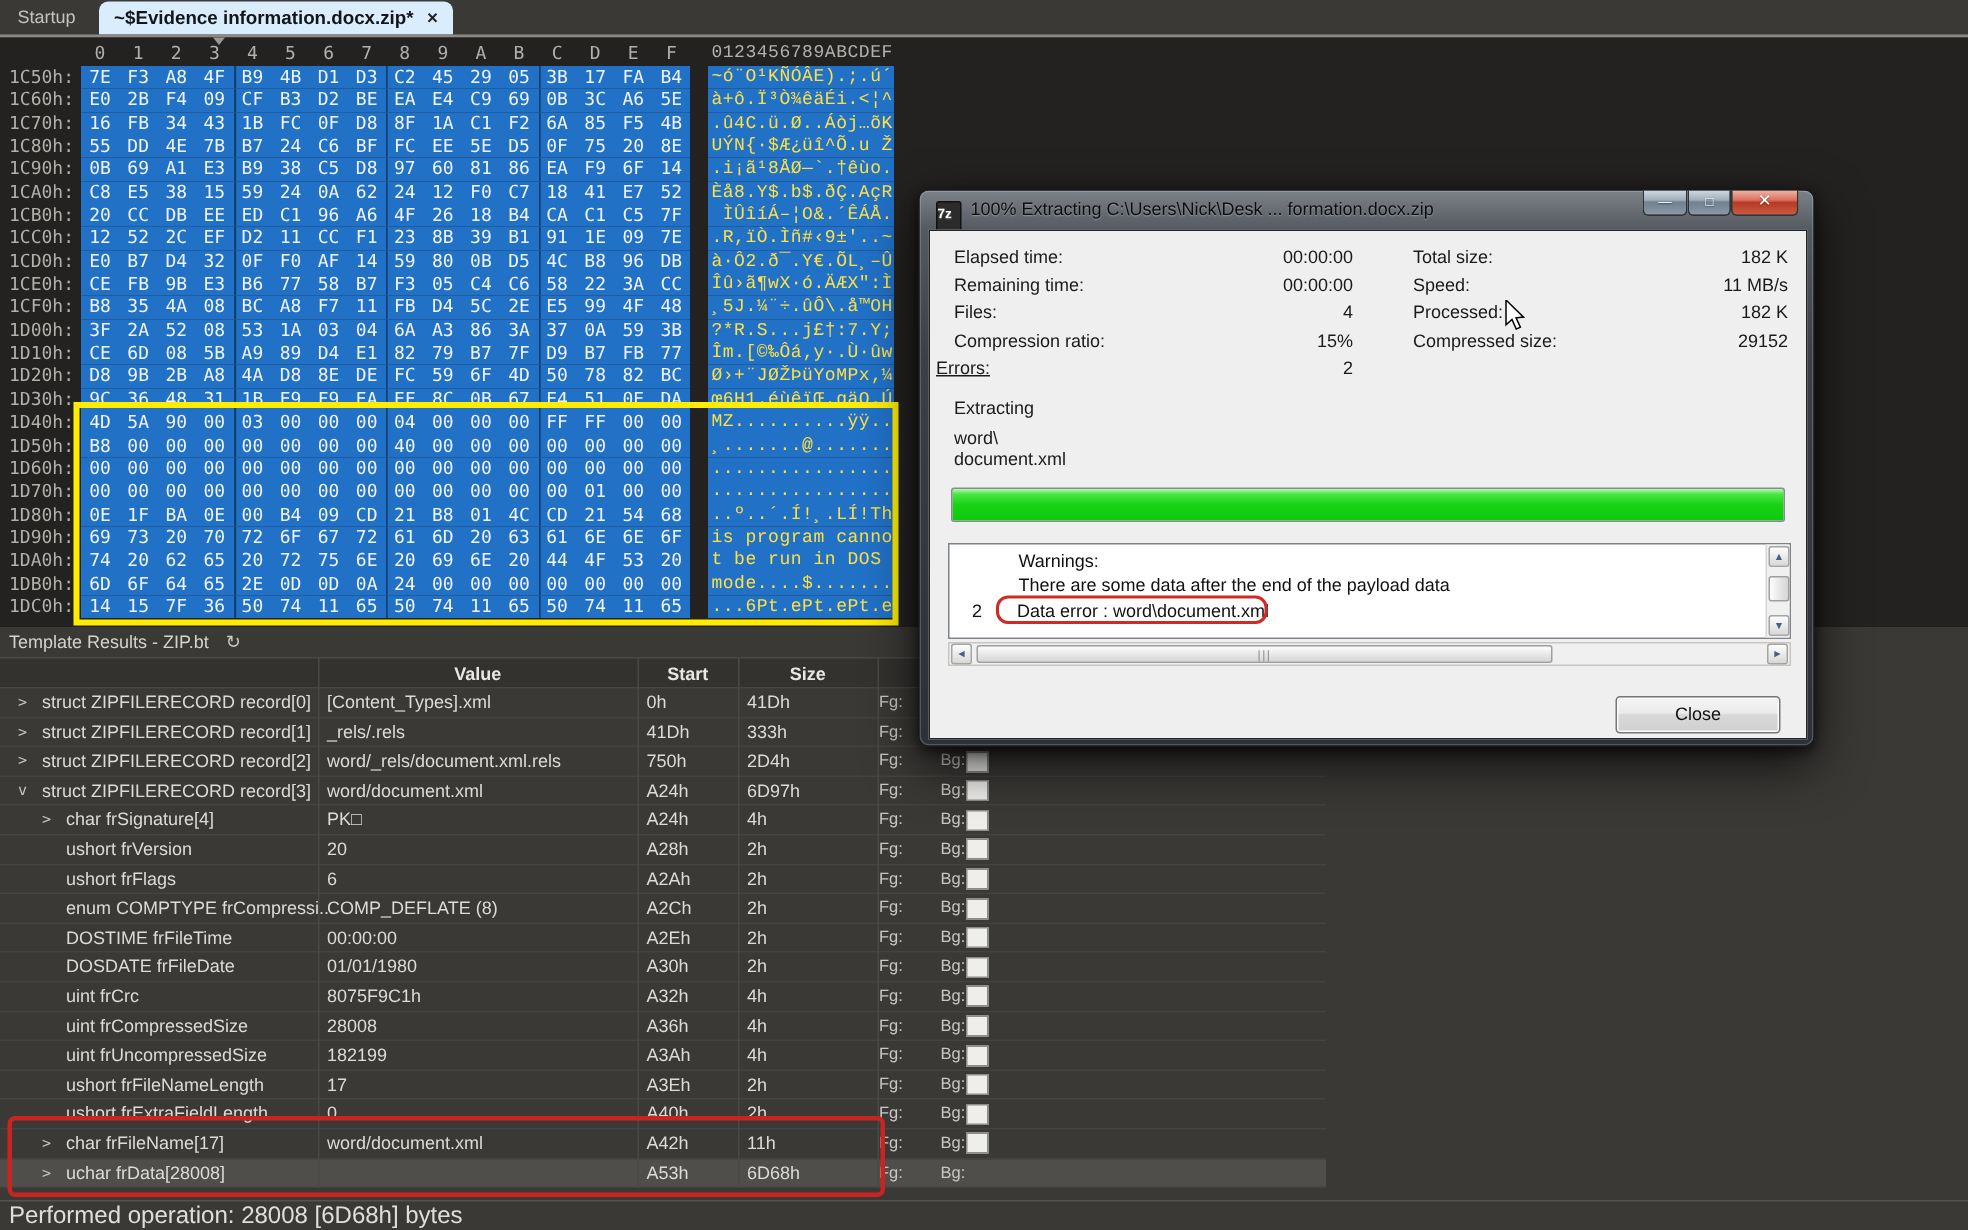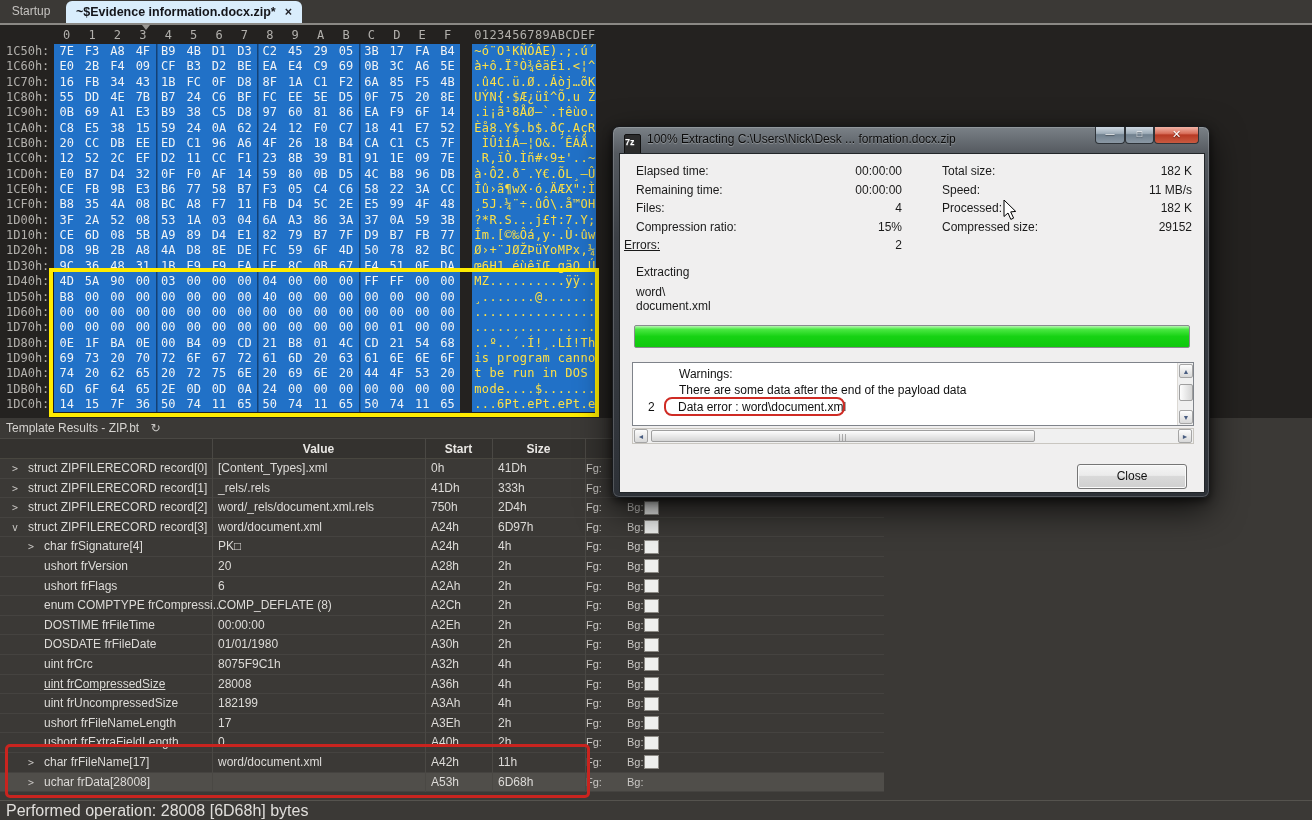--- a/index.html
+++ b/index.html
@@ -17,21 +17,21 @@
   .tab-active .tabclose { font-weight:bold; margin-left:9px; color:#23242a; }
   #tabdivider { position:absolute; top:23px; left:0; width:100%; height:2px; background:#8b8985; }
 
   
   #hexpanel { position:absolute; top:25px; left:0; width:100%; height:393px; background:#242220;
               font-family:"DejaVu Sans Mono", monospace; font-size:12px; color:#b2b0ac; }
   .hexflex { display:flex; }
   .hgut { width:54px; padding-left:6px; }
   .hbyte { width:25.4px; text-align:center; }
   .hgap { width:12px; }
-  .hascii { width:124px; white-space:pre; letter-spacing:0.36px; padding-left:2px; }
+  .hascii { width:124px; white-space:pre; letter-spacing:0.36px; padding-left:2px;font-family:Liberation Mono, monospace; }
   #hexheader { position:absolute; top:3px; left:0; height:15px; line-height:15px; }
   #hex-rows { position:absolute; top:19px; left:0; }
   .hexrow { display:flex; height:15.35px; line-height:15.4px; }
   .hexrow .bytes { display:flex; background:#2171c7; color:#f0f3f6; }
   .hexrow .hbyte.g { box-shadow:inset 1.5px 0 0 rgba(8,18,34,.5); }
   .hexrow .hascii { background:#2171c7; color:#fde047; }
   #caret-marker { position:absolute; left:142px; top:0; width:0; height:0;
                   border-left:4px solid transparent; border-right:4px solid transparent;
                   border-top:5px solid #9a9894; }
   #yellow-box { position:absolute; left:49px; top:268px; width:550px; height:149px;
@@ -832,21 +832,21 @@
       <div class="trow">
         <div class="tnm" style="left: 44px;">uint frCrc</div>
         <div class="tval">8075F9C1h</div>
         <div class="tst">A32h</div>
         <div class="tsz">4h</div>
         <div class="fgl">Fg:</div>
         <div class="bgl">Bg:</div>
         <div class="swt"></div>
       </div>
       <div class="trow">
-        <div class="tnm" style="left: 44px; text-decoration: underline;">uint frCompressedSize</div>
+        <div class="tnm" style="left: 44px;">uint frCompressedSize</div>
         <div class="tval">28008</div>
         <div class="tst">A36h</div>
         <div class="tsz">4h</div>
         <div class="fgl">Fg:</div>
         <div class="bgl">Bg:</div>
         <div class="swt"></div>
       </div>
       <div class="trow">
         <div class="tnm" style="left: 44px;">uint frUncompressedSize</div>
         <div class="tval">182199</div>

